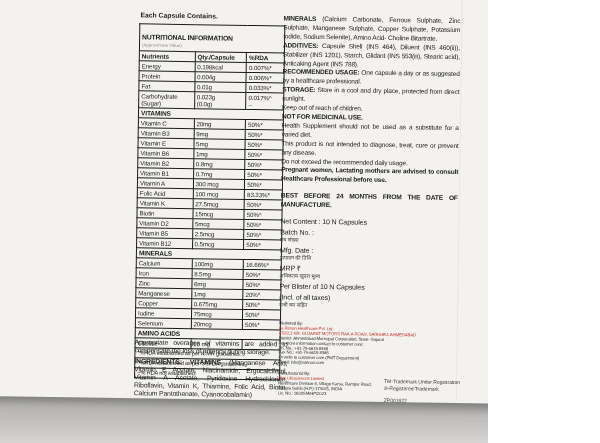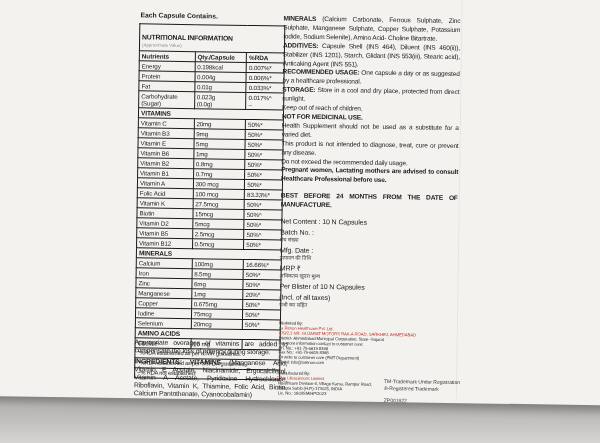--- a/index.html
+++ b/index.html
@@ -1,17 +1,17 @@
 <!DOCTYPE html>
 <html style="--red: #c03425;"><head>
 <meta charset="utf-8">
 <style>
   html,body{margin:0;padding:0;}
   #stage{
-    position:relative;width:600px;height:443px;overflow:hidden;
+    position:relative;width:488px;height:443px;overflow:hidden;
     font-family:"Liberation Sans",sans-serif;color:#1c1c1c;
     background:linear-gradient(180deg,#dcdbd9 0%,#e9e8e6 55%,#b9b8b6 93%,#d6d5d3 100%);
   }
   .paper{
     position:absolute;left:-18px;top:-22px;width:660px;height:418px;
     background:#f3f2ef;
     transform:rotate(0.85deg);transform-origin:0 0;
     box-shadow:0 5px 9px rgba(45,45,45,.45);
   }
   .fold-line{position:absolute;left:480px;top:0;width:1px;height:414px;background:rgba(0,0,0,0.05);}
@@ -225,21 +225,21 @@
     </table>
 
     <div class="left-notes">
       <p>Appropriate overages of vitamins are added to compensate the loss of potency during storage.</p>
       <p class="ing"><b>INGREDIENTS: VITAMINS</b><span> (Manganese Acid, Vitamin E Acetate, Niacinamide, Ergocalciferol, Vitamin A Acetate, Pyridoxine Hydrochloride, Riboflavin, Vitamin K, Thiamine, Folic Acid, Biotin, Calcium Pantothenate, Cyanocobalamin)</span></p>
     </div>
 
     <div class="right-col">
       <div>
           <p class="para"><b>MINERALS</b><span> (Calcium Carbonate, Ferrous Sulphate, Zinc Sulphate, Manganese Sulphate, Copper Sulphate, Potassium Iodide, Sodium Selenite), Amino Acid- Choline Bitartrate.</span></p>
-          <p class="para"><b>ADDITIVES:</b><span> Capsule Shell (INS 464), Diluent (INS 460(ii)), Stabilizer (INS 1201), Starch, Glidant (INS 553(iii), Stearic acid), Anticaking Agent (INS 551).</span></p>
+          <p class="para"><b>ADDITIVES:</b><span> Capsule Shell (INS 464), Diluent (INS 460(ii)), Stabilizer (INS 1201), Starch, Glidant (INS 553(iii), Stearic acid), Anticaking Agent (INS 788).</span></p>
           <p class="para"><b>RECOMMENDED USAGE:</b><span> One capsule a day or as suggested by a healthcare professional.</span></p>
           <p class="para"><b>STORAGE:</b><span> Store in a cool and dry place, protected from direct sunlight.</span></p>
           <p class="para"><span>Keep out of reach of children.</span></p>
           <p class="para"><b>NOT FOR MEDICINAL USE.</b></p>
           <p class="para"><span>Health Supplement should not be used as a substitute for a varied diet.</span></p>
           <p class="para"><span>This product is not intended to diagnose, treat, cure or prevent any disease.</span></p>
           <p class="para"><span>Do not exceed the recommended daily usage.</span></p>
           <p class="para"><b>Pregnant women, Lactating mothers are advised to consult Healthcare Professional before use.</b></p>
         </div>
       <div class="para best-before">BEST BEFORE 24 MONTHS FROM THE DATE OF MANUFACTURE.</div>

